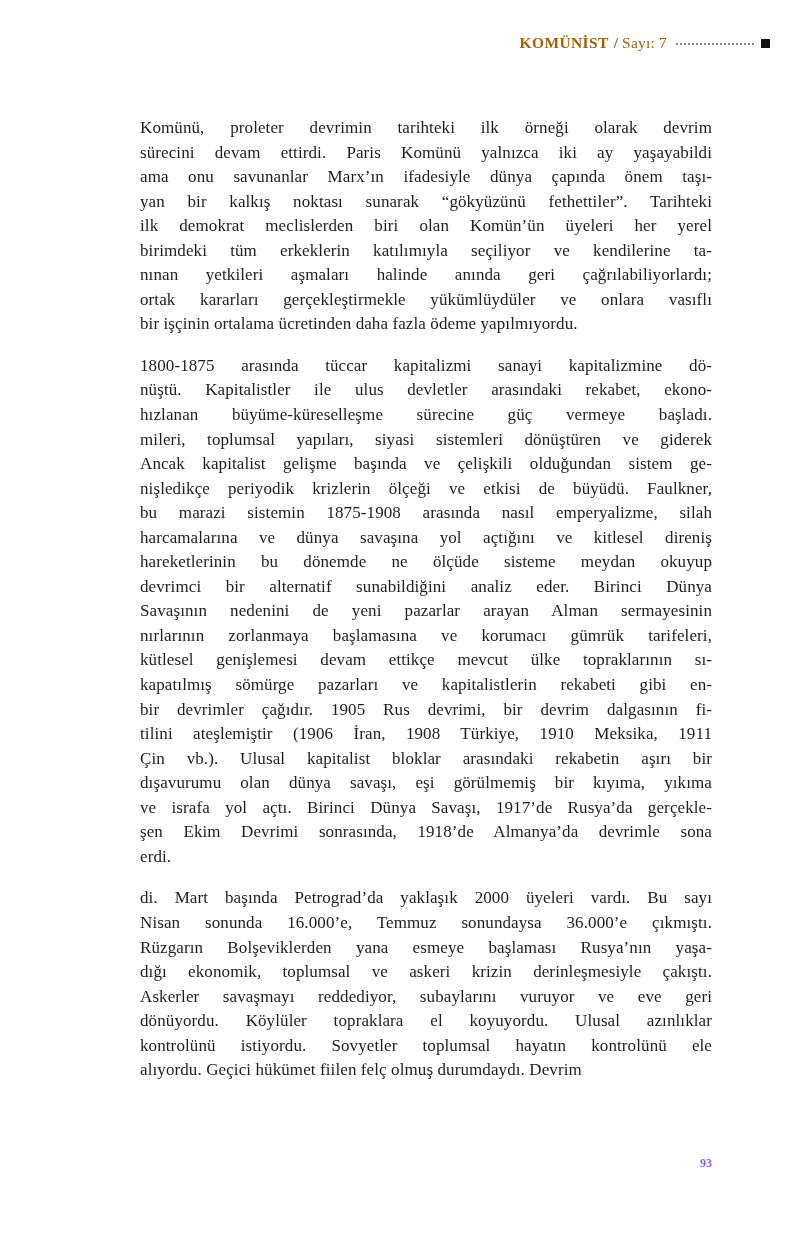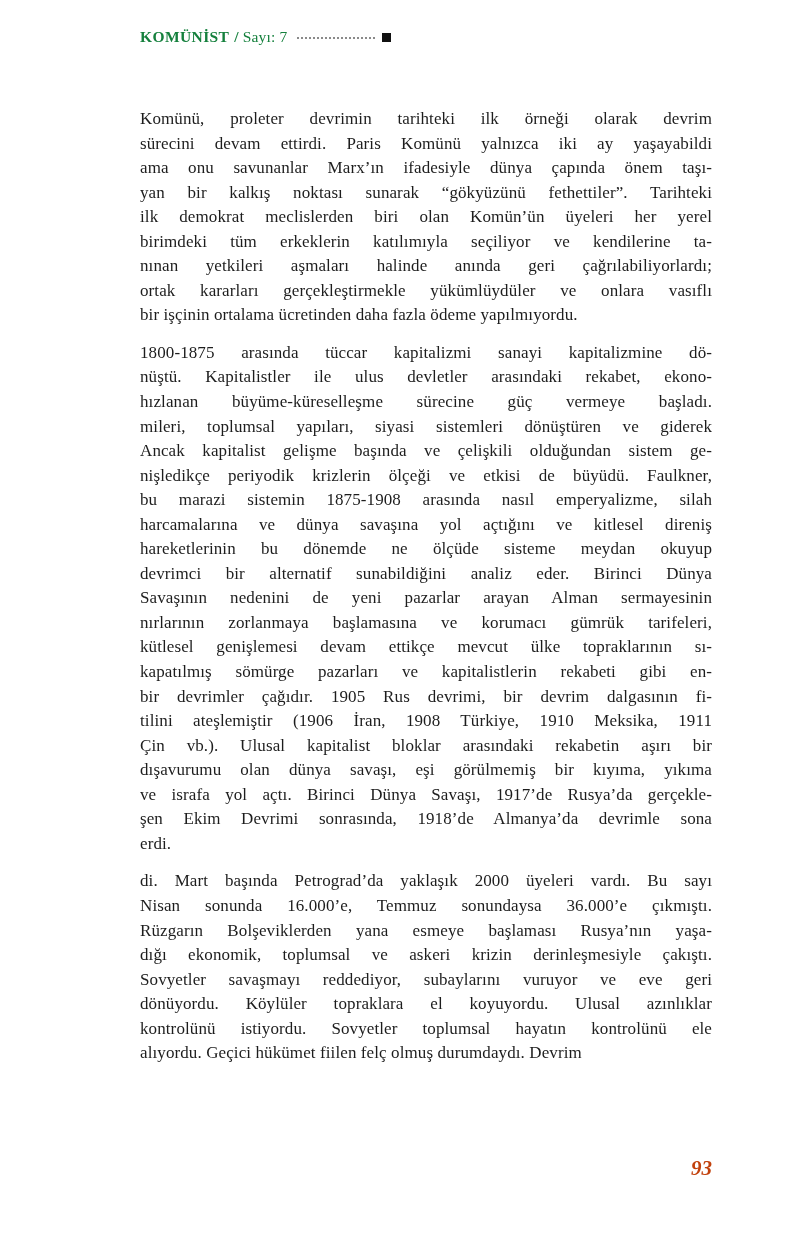--- a/index.html
+++ b/index.html
@@ -12,27 +12,28 @@
     width: 798px;
     height: 1241px;
     background: #ffffff;
     font-family: "Liberation Serif", "DejaVu Serif", serif;
     color: #1d1d1d;
     box-sizing: border-box;
     overflow: hidden;
   }
   .header {
     position: absolute;
-    top: 28px;
+    top: 34px;
     left: 140px;
     right: 28px;
     display: flex;
     align-items: center;
+    justify-content: flex-end;
     font-size: 15.5px;
-    color: #15803d;
+    color: #a16207;
   }
   .header .journal-title {
     font-weight: bold;
     letter-spacing: 0.4px;
   }
   .header .sep {
     margin: 0 4px 0 5px;
     font-weight: bold;
   }
   .header .issue-label {
@@ -53,44 +54,43 @@
   .body-text {
     position: absolute;
     top: 99px;
     left: 140px;
     width: 572px;
     font-size: 17px;
     line-height: 24.55px;
     letter-spacing: 0.1px;
   }
   .paragraph {
-    margin: 8px 0 13px 0;
+    margin: 17px 0 13px 0;
   }
   .paragraph:last-child {
     margin-bottom: 0;
   }
   .line {
     text-align: justify;
     text-align-last: justify;
     text-justify: inter-word;
     white-space: normal;
   }
   .line.last {
     text-align-last: left;
   }
   .page-number {
     position: absolute;
     top: 1156px;
     left: 140px;
     width: 572px;
     text-align: right;
-    font-size: 21px;
+    font-size: 12px;
     font-weight: bold;
-    color: #c2410c;
-    font-style: italic;
+    color: #8b5cf6;
   }
 </style>
 </head>
 <body>
 
 <div class="page">
 
   <div class="header">
     <span class="journal-title">KOMÜNİST</span>
     <span class="sep">/</span>
@@ -132,21 +132,21 @@
         <div class="line">dışavurumu olan dünya savaşı, eşi görülmemiş bir kıyıma, yıkıma</div>
         <div class="line">ve israfa yol açtı. Birinci Dünya Savaşı, 1917’de Rusya’da gerçekle-</div>
         <div class="line">şen Ekim Devrimi sonrasında, 1918’de Almanya’da devrimle sona</div>
         <div class="line last">erdi.</div>
       </div>
       <div class="paragraph">
         <div class="line">di. Mart başında Petrograd’da yaklaşık 2000 üyeleri vardı. Bu sayı</div>
         <div class="line">Nisan sonunda 16.000’e, Temmuz sonundaysa 36.000’e çıkmıştı.</div>
         <div class="line">Rüzgarın Bolşeviklerden yana esmeye başlaması Rusya’nın yaşa-</div>
         <div class="line">dığı ekonomik, toplumsal ve askeri krizin derinleşmesiyle çakıştı.</div>
-        <div class="line">Sovyetler savaşmayı reddediyor, subaylarını vuruyor ve eve geri</div>
+        <div class="line">Askerler savaşmayı reddediyor, subaylarını vuruyor ve eve geri</div>
         <div class="line">dönüyordu. Köylüler topraklara el koyuyordu. Ulusal azınlıklar</div>
         <div class="line">kontrolünü istiyordu. Sovyetler toplumsal hayatın kontrolünü ele</div>
         <div class="line last">alıyordu. Geçici hükümet fiilen felç olmuş durumdaydı. Devrim</div>
       </div>
     </div>
 
   <div class="page-number">93</div>
 
 </div>
 

